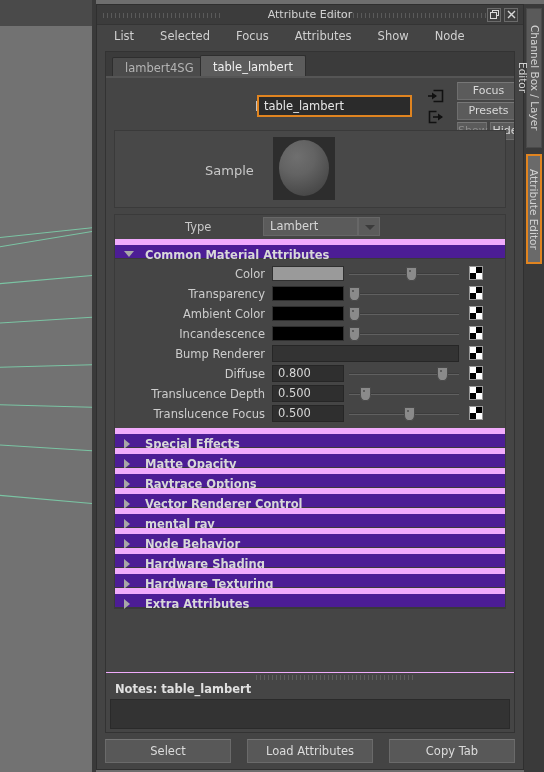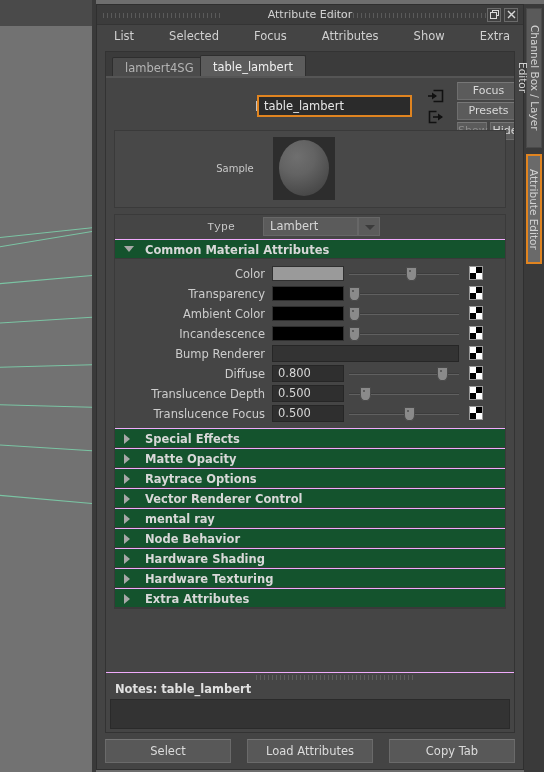--- a/index.html
+++ b/index.html
@@ -28,21 +28,21 @@
   #titlebar .grip.left{ left:6px; width:120px; }
   #titlebar .grip.right{ left:228px; width:168px; }
   #title{ position:absolute; left:0; right:0; top:3px; text-align:center; font-size:11px; color:#d2d2d2; }
   .winbtn{ position:absolute; top:3px; width:14px; height:14px; background:#3f3f3f;
     border:1px solid #6b6b6b; color:#d8d8d8; font-size:10px; line-height:12px; text-align:center; }
   .winbtn.max{ right:22px; }
   .winbtn.close{ right:5px; }
   .winbtn svg{ display:block; margin:1px auto; }
 
   
-  #menubar{ height:22px; background:#444444; display:flex; align-items:center; padding-left:8px; gap:17px; }
+  #menubar{ height:22px; background:#444444; display:flex; align-items:center; padding-left:8px; gap:8px; }
   #menubar .mi{ padding:2px 9px; font-size:11.5px; color:#d0d0d0; }
 
   
   #frame{ position:absolute; left:8px; top:46px; right:8px; bottom:36px;
           border:1px solid #333; background:#454545; }
 
   
   #tabstrip{ position:relative; height:26px; padding-left:6px; background:#3b3b3b; }
   .tab{ position:absolute; top:5px; height:21px; line-height:20px; padding:0 12px;
         font-size:11.5px; border:1px solid #2e2e2e; border-bottom:none;
@@ -66,37 +66,37 @@
   .sidebtn{ position:absolute; left:351px; width:63px; height:18px; background:#5b5b5b;
     border:1px solid #6e6e6e; border-top-color:#777; color:#d8d8d8; font-size:11px;
     line-height:16px; text-align:center; }
   .sidebtn.focus{ top:4px; }
   .sidebtn.presets{ top:24px; }
   .sidebtn.show{ top:44px; left:351px; width:30px; color:#8b8b8b; }
   .sidebtn.hide{ top:44px; left:384px; width:30px; }
 
   
   #samplebox{ position:relative; margin:0 8px; height:78px; border:1px solid #3a3a3a; background:#484848; }
-  #samplelabel{ position:absolute; left:90px; top:32px; width:60px; text-align:center; font-size:10px; }
+  #samplelabel{ position:absolute; left:90px; top:32px; width:60px; text-align:left; font-size:13px; }
   #samplesq{ position:absolute; left:158px; top:6px; width:62px; height:63px; background:#2d2d2d; }
   #samplesq .sphere{ position:absolute; left:6px; top:3px; width:50px; height:56px; border-radius:50%;
     background:radial-gradient(circle at 36% 30%, #6f6f6f 0%, #636363 35%, #4e4e4e 68%, #3b3b3b 100%); }
 
   
   #attrpanel{ margin:6px 8px 0 8px; border:1px solid #3a3a3a; background:#454545; }
   #typerow{ position:relative; height:24px; }
-  #typelabel{ position:absolute; left:70px; top:5px; width:72px; text-align:center; font-size:11.5px;font-family:Liberation Mono, monospace; }
+  #typelabel{ position:absolute; left:70px; top:5px; width:72px; text-align:left; font-size:11.5px; }
   #typeval{ position:absolute; left:148px; top:2px; width:95px; height:19px; background:#5b5b5b;
      border:1px solid #676767; color:#d6d6d6; font-size:11.5px; line-height:17px; padding-left:6px; }
   #typearrow{ position:absolute; left:243px; top:2px; width:22px; height:19px; background:#5b5b5b;
      border:1px solid #676767; }
   #typearrow i{ position:absolute; left:6px; top:7px; width:0; height:0;
      border-left:5px solid transparent; border-right:5px solid transparent; border-top:5px solid #3b3b3b; }
 
-  .sechead{ position:relative; height:20px; background:#14532d; border-top:1px solid #f0abfc;
+  .sechead{ position:relative; height:20px; background:#4c1d95; border-top:6px solid #f0abfc;
             border-bottom:1px solid #3a3a3a; }
   .sechead .tri{ position:absolute; left:9px; top:6px; width:0; height:0; }
   .tri.open{ border-left:5px solid transparent; border-right:5px solid transparent; border-top:6px solid #a8a8a8; }
   .tri.closed{ border-top:5px solid transparent; border-bottom:5px solid transparent; border-left:6px solid #a8a8a8; top:5px; }
   .sechead .sectitle{ position:absolute; left:30px; top:3px; font-size:11.5px; font-weight:bold; color:#d8d8d8; }
 
   #attrrows{ padding:5px 0 4px 0; background:#454545; }
   .arow{ position:relative; height:20px; }
   .arow .lbl{ position:absolute; left:0; top:3px; width:150px; text-align:right; font-size:11.5px; color:#cdcdcd; }
   .swatch{ position:absolute; left:157px; top:2px; width:72px; height:15px; border:1px solid #2f2f2f; }
@@ -182,21 +182,21 @@
         </svg>
     </div>
   </div>
 
   <div id="menubar">
     <div class="mi">List</div>
     <div class="mi">Selected</div>
     <div class="mi">Focus</div>
     <div class="mi">Attributes</div>
     <div class="mi">Show</div>
-    <div class="mi">Extra</div>
+    <div class="mi">Node</div>
   </div>
 
   <div id="frame">
 
     <div id="tabstrip">
       <div class="tab inactive">lambert4SG</div>
       <div class="tab active">table_lambert</div>
       <div class="tabline"></div>
     </div>
 

